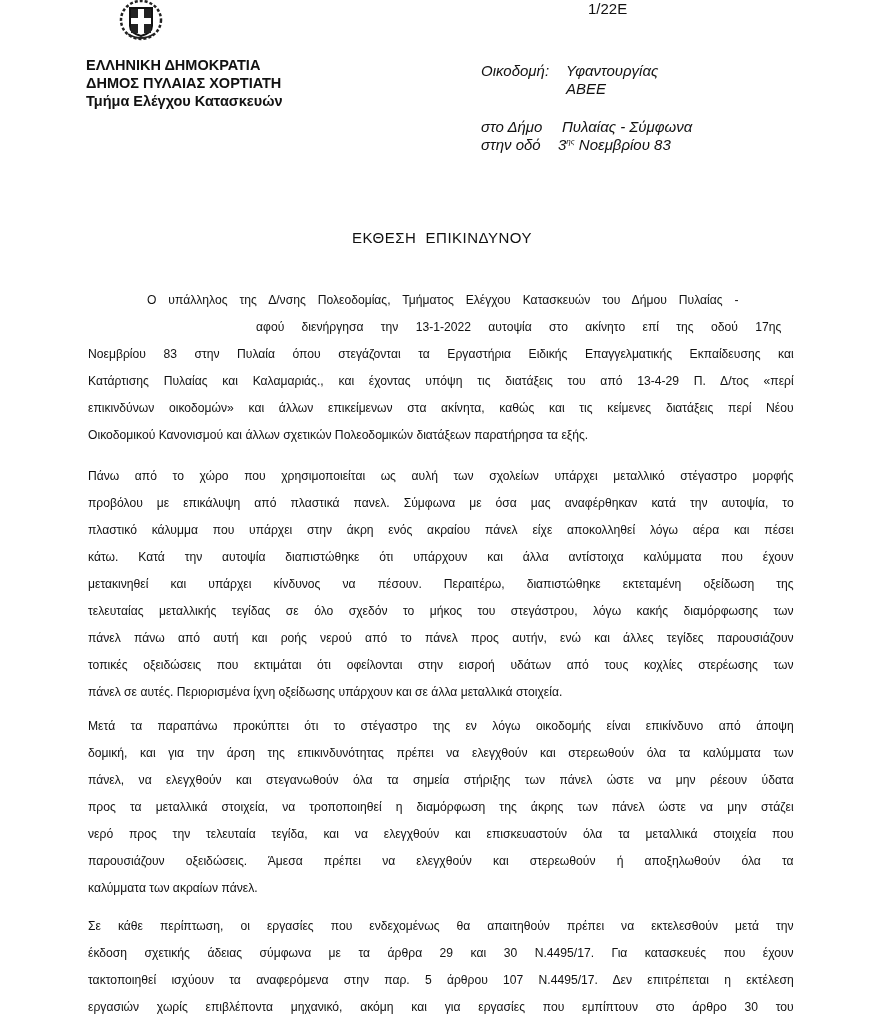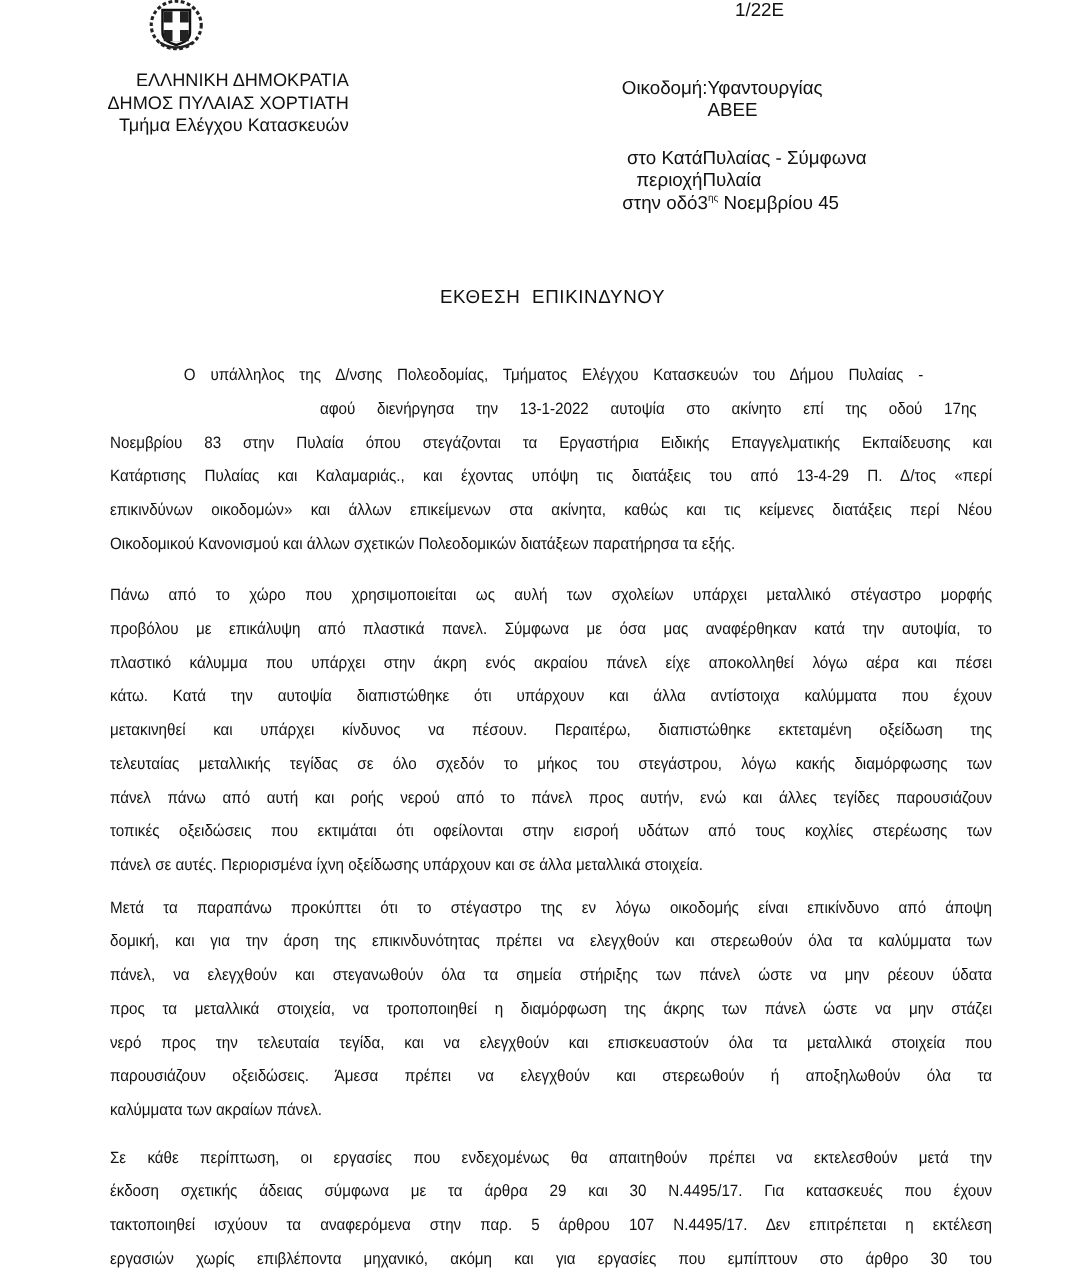--- a/index.html
+++ b/index.html
@@ -1,25 +1,25 @@
 <!DOCTYPE html>
 <html><head>
   <meta charset="utf-8">
   <style>
     html, body { margin: 0; padding: 0; background: #ffffff; }
     body {
       width: 869px; height: 1024px; overflow: hidden; position: relative;
       font-family: "Liberation Sans", sans-serif; color: #111111;
     }
-    .abs { position: absolute; text-align: right; }
+    .abs { position: absolute; }
     .emblem { left: 116px; top: 0px; width: 50px; height: 42px; }
-    .org { left: 86px; top: 56px; font-weight: normal; font-size: 14.5px; line-height: 18px; }
+    .org { left: 86px; top: 56px; font-weight: bold; font-size: 14.5px; line-height: 18px; }
     .org div { white-space: nowrap; }
     .protocol { left: 588px; top: 0px; font-size: 15px; }
-    .meta { left: 481px; top: 62px; font-size: 15px; line-height: 18px; }
+    .meta { left: 481px; top: 62px; font-size: 15px; line-height: 18px; font-style: italic; }
     .meta .row { display: flex; white-space: nowrap; }
     .meta .lbl { display: inline-block; }
     .title { left: 0; width: 869px; top: 228px; text-align: center; font-size: 15px; line-height: 19px; }
     .title .t1 { letter-spacing: 0.5px; padding-left: 15px; }
     .para { font-size: 13.2px; line-height: 27px; text-align: justify; transform: scaleX(0.92); transform-origin: left top; }
     .para .line { white-space: nowrap; display: block; text-align-last: justify; }
     .para .line.last { text-align-last: left; }
     sup { font-size: 8px; line-height: 0; }
   </style>
 </head>
@@ -47,30 +47,26 @@
 <div class="abs meta">
   <div class="row">
     <span class="lbl" style="width:85px">Οικοδομή:</span>
     <span>Υφαντουργίας</span>
   </div>
   <div class="row">
     <span class="lbl" style="width:85px"></span>
     <span>ΑΒΕΕ</span>
   </div>
   <div class="row" style="margin-top:20px">
-    <span class="lbl" style="width:81px">στο Κατά</span>
+    <span class="lbl" style="width:81px">στο Δήμο</span>
     <span>Πυλαίας - Σύμφωνα</span>
   </div>
   <div class="row">
-    <span class="lbl" style="width:81px">περιοχή</span>
-    <span>Πυλαία</span>
-  </div>
-  <div class="row">
     <span class="lbl" style="width:77px">στην οδό</span>
-    <span><span>3</span><sup>ης</sup> <span>Νοεμβρίου 45</span></span>
+    <span><span>3</span><sup>ης</sup> <span>Νοεμβρίου 83</span></span>
   </div>
 </div>
 
 <div class="abs title">
   <div class="t1" style="white-space:pre">ΕΚΘΕΣΗ  ΕΠΙΚΙΝΔΥΝΟΥ</div>
 </div>
 
 <div class="abs para" style="left:147px; top:286px; width:643px;">
   <span class="line">Ο υπάλληλος της Δ/νσης Πολεοδομίας, Τμήματος Ελέγχου Κατασκευών του Δήμου Πυλαίας -</span>
 </div>

